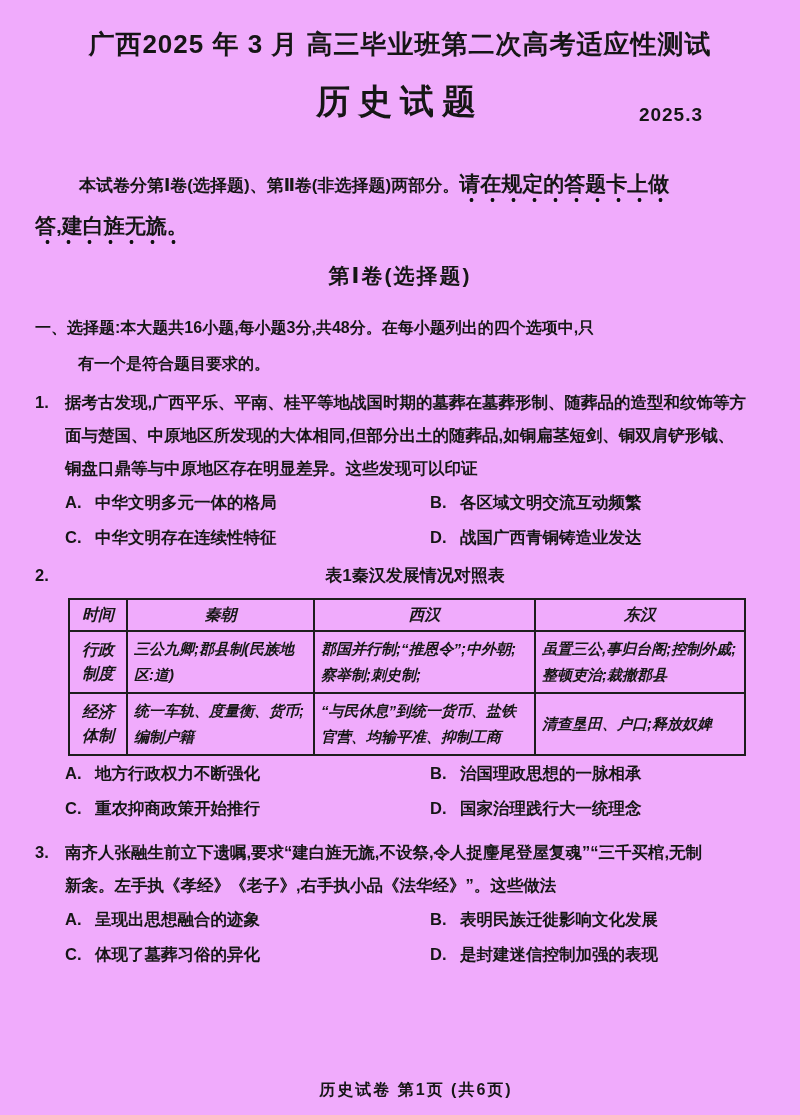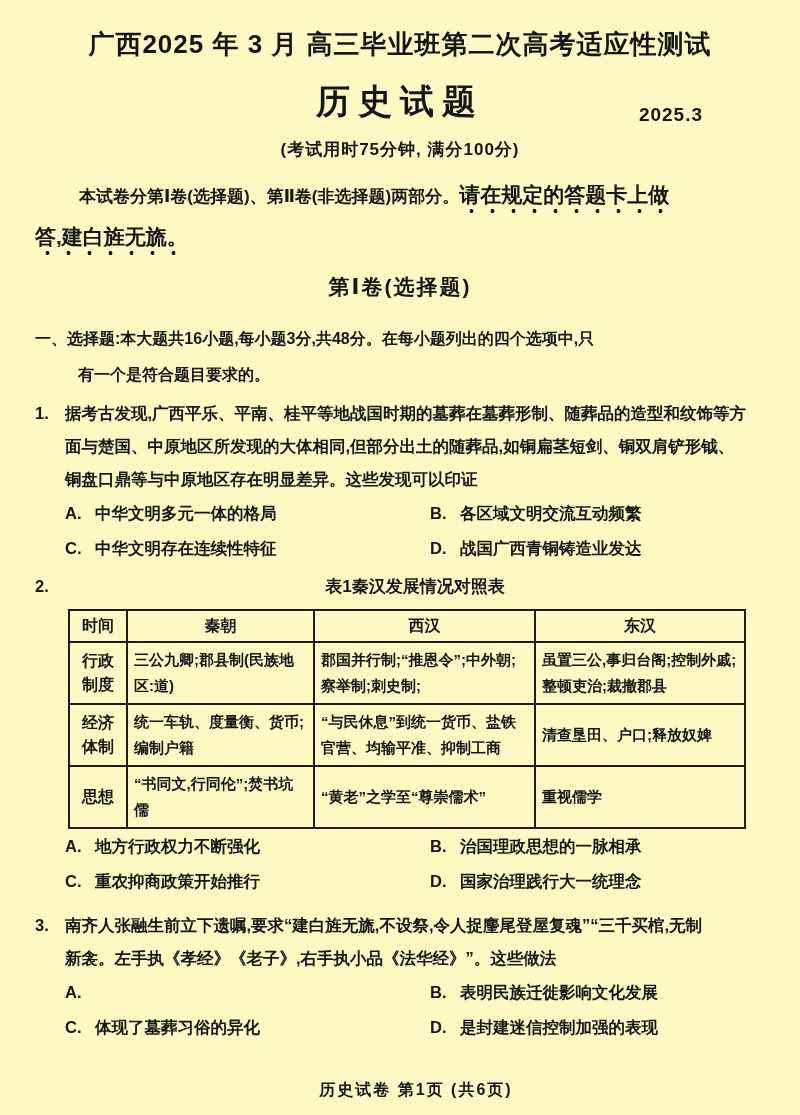--- a/index.html
+++ b/index.html
@@ -1,35 +1,35 @@
 <!DOCTYPE html>
 <html><head>
 <meta charset="utf-8">
 <style>
   html,body{margin:0;padding:0;}
   body{background:#e8e8e6;}
   .page{
     position:relative;
     width:800px;height:1115px;
     margin:0 auto;
-    background:#fef9c3;
+    background:#f0abfc;
     color:#161616;
     font-family:"Liberation Sans","DejaVu Sans",sans-serif;
     font-weight:bold;
     overflow:hidden;
     box-sizing:border-box;
     padding:26px 35px 14px 35px;
   }
   .center{text-align:center;}
   .header-line1{font-size:26px;line-height:36px;letter-spacing:1px;}
   .title-row{position:relative;margin-top:16px;height:46px;}
   .doc-title{font-size:34px;letter-spacing:8px;line-height:46px;}
   .exam-date{position:absolute;right:62px;bottom:-2px;font-size:19px;letter-spacing:1px;}
   .exam-info{margin-top:14px;font-size:17px;letter-spacing:1px;}
-  .notice{margin-top:14px;font-size:17px;line-height:40px;}
+  .notice{margin-top:40px;font-size:17px;line-height:40px;}
   .notice-l1{padding-left:44px;}
   .emph{
     font-size:21px;
     background-image:radial-gradient(circle,#111 1.7px,transparent 2.2px);
     background-size:1em 6px;
     background-repeat:repeat-x;
     background-position:2px 100%;
     padding-bottom:8px;
   }
   .section-title{margin-top:14px;font-size:21px;letter-spacing:2px;}
@@ -46,20 +46,21 @@
   .opt-a{flex:0 0 365px;}
   .opt-label{flex:0 0 30px;}
   .table-title{flex:1;text-align:center;font-size:17px;}
   table.cmp{
     border-collapse:collapse;
     margin:6px 0 0 33px;
     table-layout:fixed;
     width:676px;
     font-size:15px;
     line-height:26px;
+    font-style:italic;
   }
   table.cmp,table.cmp td,table.cmp th{border:2px solid #1d1d1d;}
   table.cmp th{height:30px;font-size:16px;font-weight:bold;padding:0 2px;}
   table.cmp td{height:58px;vertical-align:middle;padding:1px 6px;font-weight:bold;}
   td.rowlab{text-align:center;font-size:16px;line-height:24px;padding:1px 10px;border-radius:20px;}
   .after-table{margin-top:12px;padding-left:30px;font-size:16.5px;line-height:30px;}
   .footer{
     position:absolute;left:16px;bottom:14px;width:100%;
     text-align:center;font-size:16px;letter-spacing:2px;
   }
@@ -69,21 +70,20 @@
 
 <div class="page">
 
   <div class="header-line1 center">广西2025 年 3 月 高三毕业班第二次高考适应性测试</div>
 
   <div class="title-row">
     <div class="doc-title center">历史试题</div>
     <div class="exam-date">2025.3</div>
   </div>
 
-  <div class="exam-info center">(考试用时75分钟, 满分100分)</div>
 
   <div class="notice">
     <div class="notice-l1">
       <span>本试卷分第Ⅰ卷(选择题)、第Ⅱ卷(非选择题)两部分。</span><span class="emph">请在规定的答题卡上做</span>
     </div>
     <div class="notice-l2">
       <span class="emph">答,建白旌无旒。</span>
     </div>
   </div>
 
@@ -149,26 +149,20 @@
         <td>三公九卿;郡县制(民族地区:道)</td>
         <td>郡国并行制;“推恩令”;中外朝;察举制;刺史制;</td>
         <td>虽置三公,事归台阁;控制外戚;整顿吏治;裁撤郡县</td>
       </tr>
       <tr>
         <td class="rowlab">经济体制</td>
         <td>统一车轨、度量衡、货币;编制户籍</td>
         <td>“与民休息”到统一货币、盐铁官营、均输平准、抑制工商</td>
         <td>清查垦田、户口;释放奴婢</td>
       </tr>
-      <tr>
-        <td class="rowlab">思想</td>
-        <td>“书同文,行同伦”;焚书坑儒</td>
-        <td>“黄老”之学至“尊崇儒术”</td>
-        <td>重视儒学</td>
-      </tr>
     </tbody>
       </table>
     <div class="options">
       <div class="opt-row">
         <span class="opt opt-a">
           <span class="opt-label">A.</span>
           <span>地方行政权力不断强化</span>
         </span>
         <span class="opt">
           <span class="opt-label">B.</span>
@@ -191,20 +185,21 @@
   <div class="question">
     <div class="q-first" style="margin-top:10px;">
       <span class="q-num">3.</span>
       <span class="q-text">南齐人张融生前立下遗嘱,要求“建白旌无旒,不设祭,令人捉麈尾登屋复魂”“三千买棺,无制</span>
     </div>
     <div class="q-cont">新衾。左手执《孝经》《老子》,右手执小品《法华经》”。这些做法</div>
     <div class="options">
       <div class="opt-row">
         <span class="opt opt-a">
           <span class="opt-label">A.</span>
+          <span>呈现出思想融合的迹象</span>
         </span>
         <span class="opt">
           <span class="opt-label">B.</span>
           <span>表明民族迁徙影响文化发展</span>
         </span>
       </div>
       <div class="opt-row">
         <span class="opt opt-a">
           <span class="opt-label">C.</span>
           <span>体现了墓葬习俗的异化</span>

